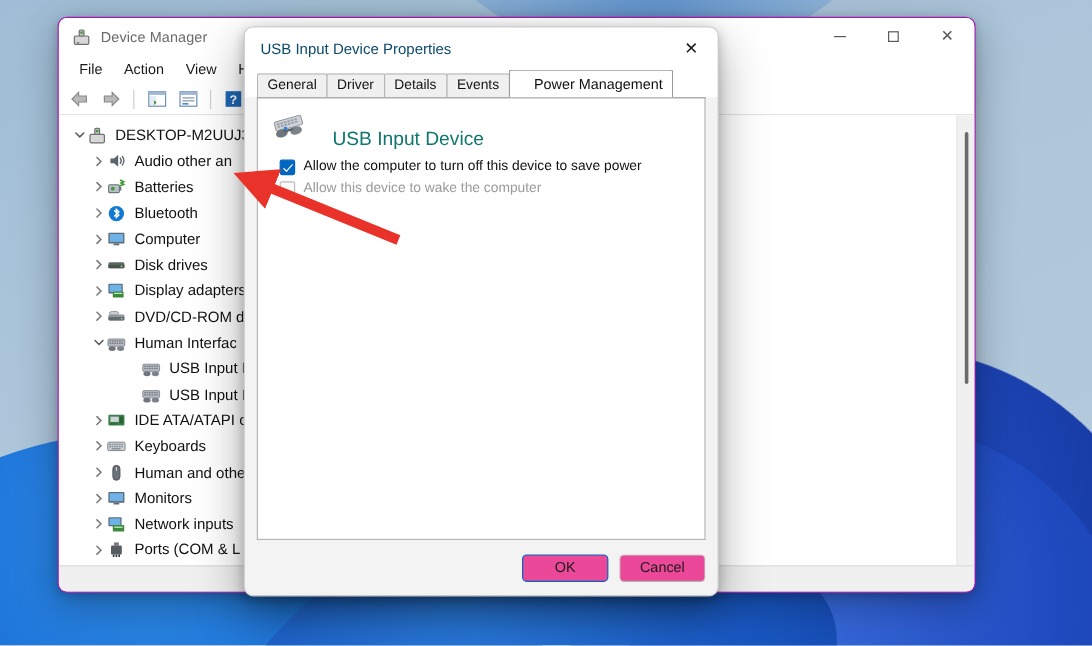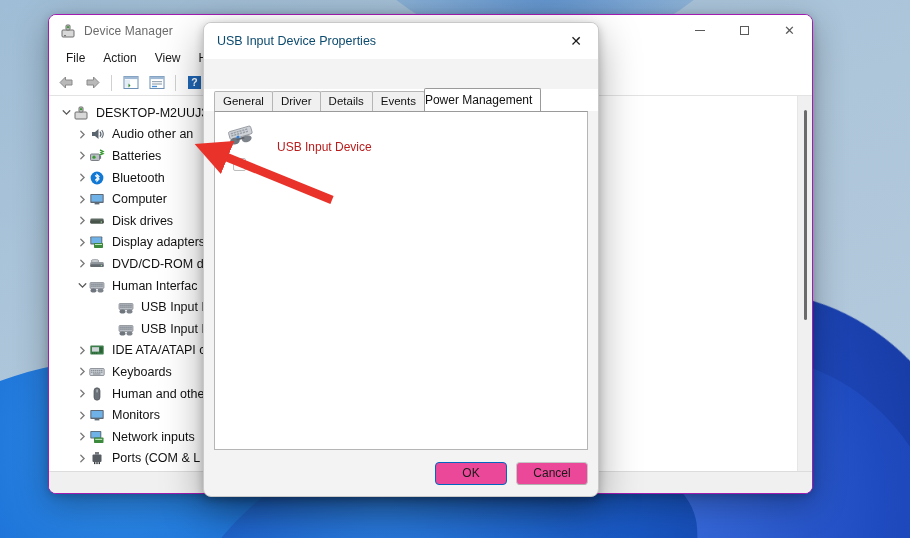--- a/index.html
+++ b/index.html
@@ -213,35 +213,34 @@
     font-family: "DejaVu Sans", sans-serif;
   }
 
   .pd-tabs {
     height: 22px;
     background: #ffffff;
     display: flex; align-items: flex-end;
     padding-left: 10px;
     flex: none;
     position: relative;
-    margin-top: 30px;
   }
   .tab {
     font-size: 11.5px; color: #111;
     padding: 2px 8px 3px 8px;
     border: 1px solid #b5b5b5;
     border-bottom: none;
     background: #f0f0f0;
     margin-right: -1px;
     border-radius: 2px 2px 0 0;
     line-height: 14px;
   }
   .tab.active {
     background: #ffffff;
-    padding: 4px 8px 4px 0;
+    padding: 4px 8px 4px 20px;
     margin-top: -3px;
     position: relative; z-index: 3;
     font-size: 12px;
     border-color: #9a9a9a;
   }
 
   .pd-page {
     flex: 1;
     margin: 0 10px;
     background: #ffffff;
@@ -249,21 +248,21 @@
     border-top: 1px solid #9a9a9a;
     position: relative;
     overflow: hidden;
   }
   .dev-head {
     display: flex; align-items: center;
     padding: 8px 0 0 8px;
     height: 42px;
   }
   .dev-icon { width: 34px; height: 26px; position: relative; flex: none; }
-  .dev-name { font-size: 12px; color: #b91c1c; margin-left: 20px; margin-top: 20px; }
+  .dev-name { font-size: 16px; color: #0f766e; margin-left: 20px; margin-top: 20px; }
 
   .cb-row {
     display: flex; align-items: flex-start;
     padding-left: 18px;
     margin-top: 3px;
     font-size: 11.5px;
     line-height: 15px;
   }
   .cb-row.first { margin-top: 8px; }
   .cb {
@@ -739,22 +738,27 @@
               <ellipse cx="23" cy="16.5" rx="5" ry="3.4" fill="#7d838b"></ellipse>
               <rect x="13" y="13.6" width="8" height="2" fill="#5d636b"></rect>
               <circle cx="15" cy="12.5" r="1.5" fill="#2f7fd8"></circle>
             </g>
           </svg>
         </div>
         <div class="dev-name">USB Input Device</div>
       </div>
 
       <div id="checkbox-container">
+          <div class="cb-row first">
+            <div class="cb checked"></div>
+            <div class="cb-label">Allow the computer to turn off this device to save power</div>
+          </div>
           <div class="cb-row">
             <div class="cb disabled"></div>
+            <div class="cb-label disabled">Allow this device to wake the computer</div>
           </div>
         </div>
     </div>
 
     <div class="pd-footer">
       <div class="btn default">OK</div>
       <div class="btn">Cancel</div>
     </div>
   </div>
 

